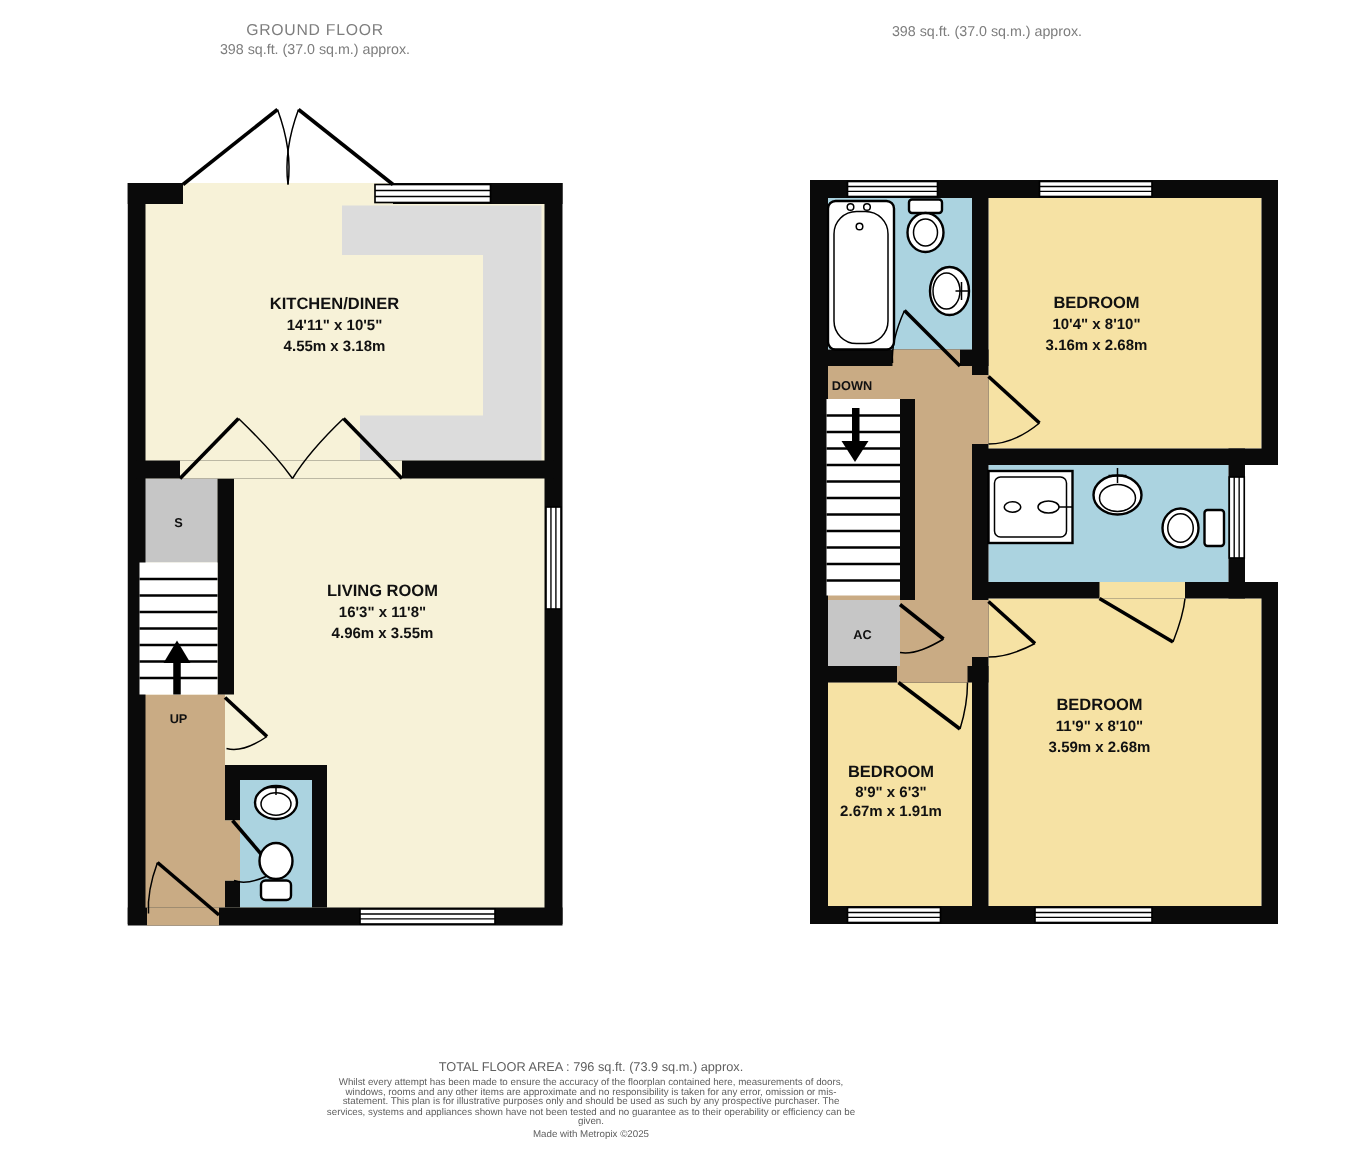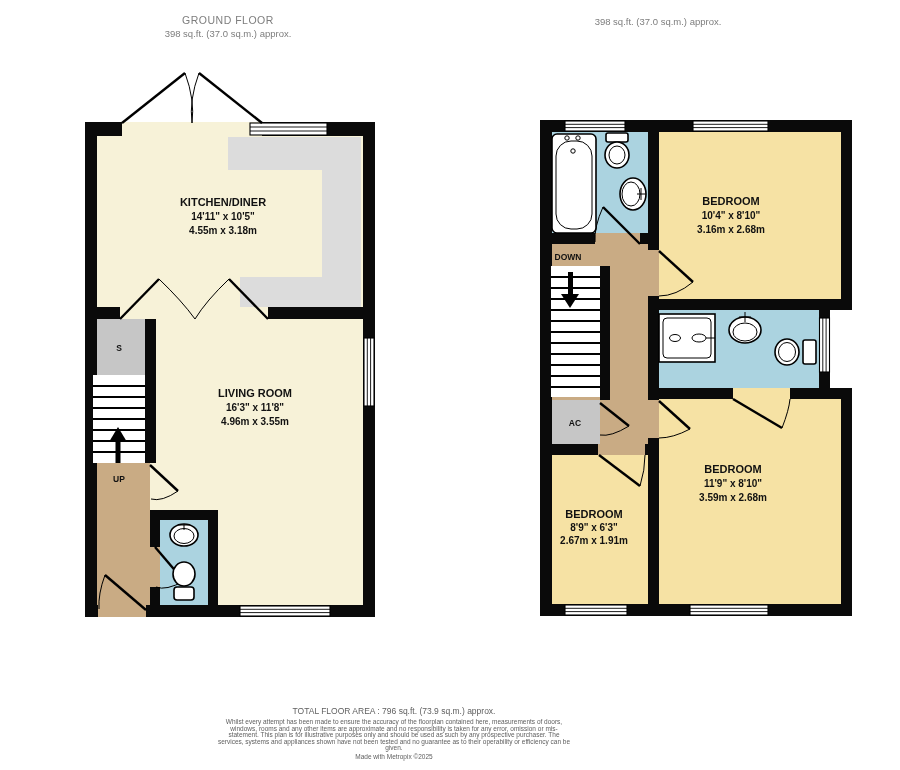--- a/index.html
+++ b/index.html
@@ -31,21 +31,21 @@
   #footer{position:absolute;left:0;top:706px;width:788px;text-align:center;color:var(--footer);}
   #footer .total{font-size:8.5px;margin-bottom:3px;}
   #footer .disclaimer{font-size:6.5px;line-height:6.5px;width:354px;margin:0 auto;}
   #footer .credit{font-size:6.5px;margin-top:1px;}
 </style>
 </head>
 <body>
 
 <div id="page">
 
-  <div class="floor-header" style="left:78px;top:14px;width:300px;">
+  <div class="floor-header" style="left:60px;top:14px;width:300px;">
     <div class="floor-title">GROUND FLOOR</div>
     <div class="floor-area">398 sq.ft. (37.0 sq.m.) approx.</div>
   </div>
 
   <div class="floor-header" style="left:508px;top:14px;width:300px;">
     <div class="floor-area">398 sq.ft. (37.0 sq.m.) approx.</div>
   </div>
 
   <svg style="left:85px;top:38px;" width="292" height="584" viewBox="0 0 292 584">
 

